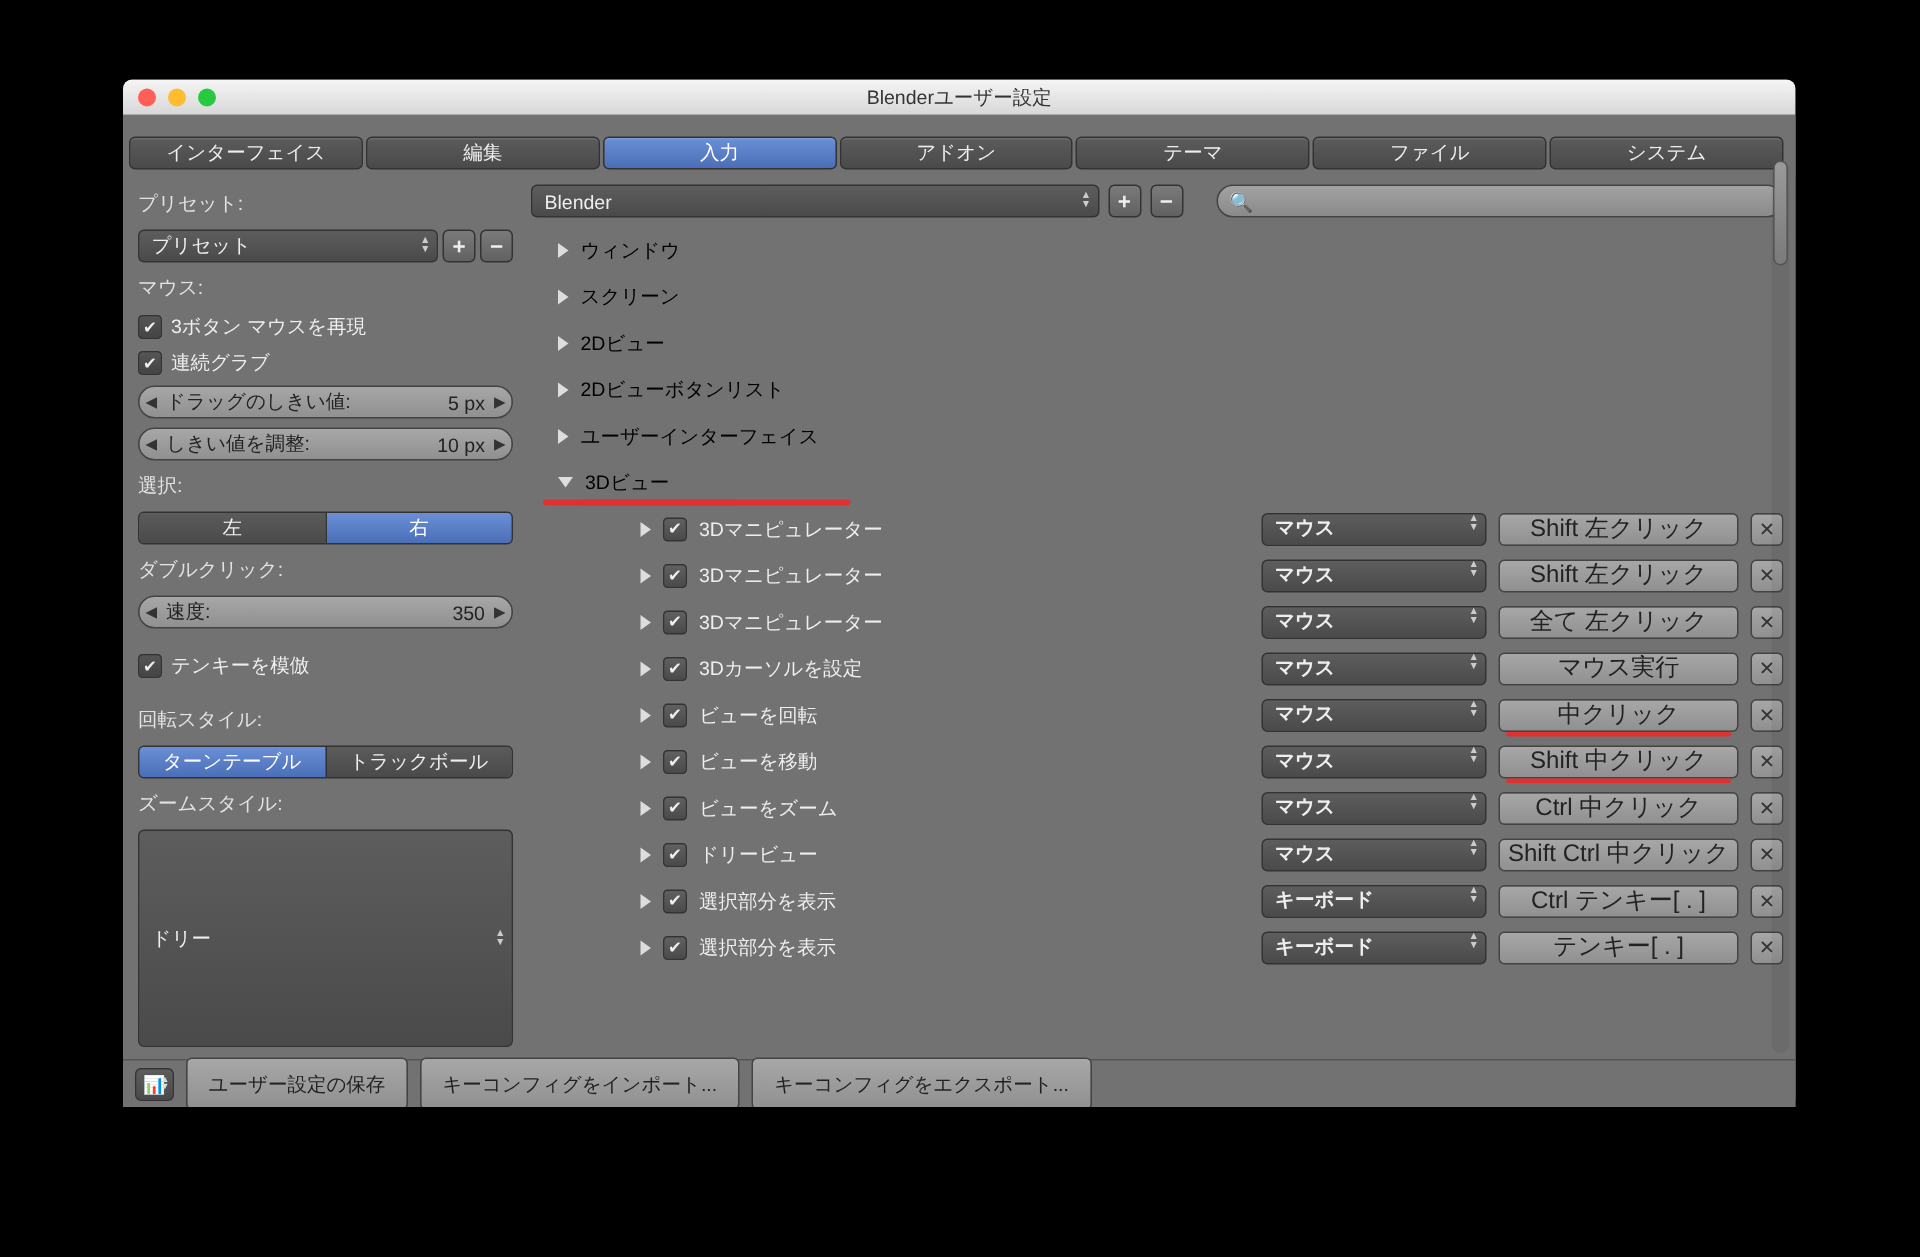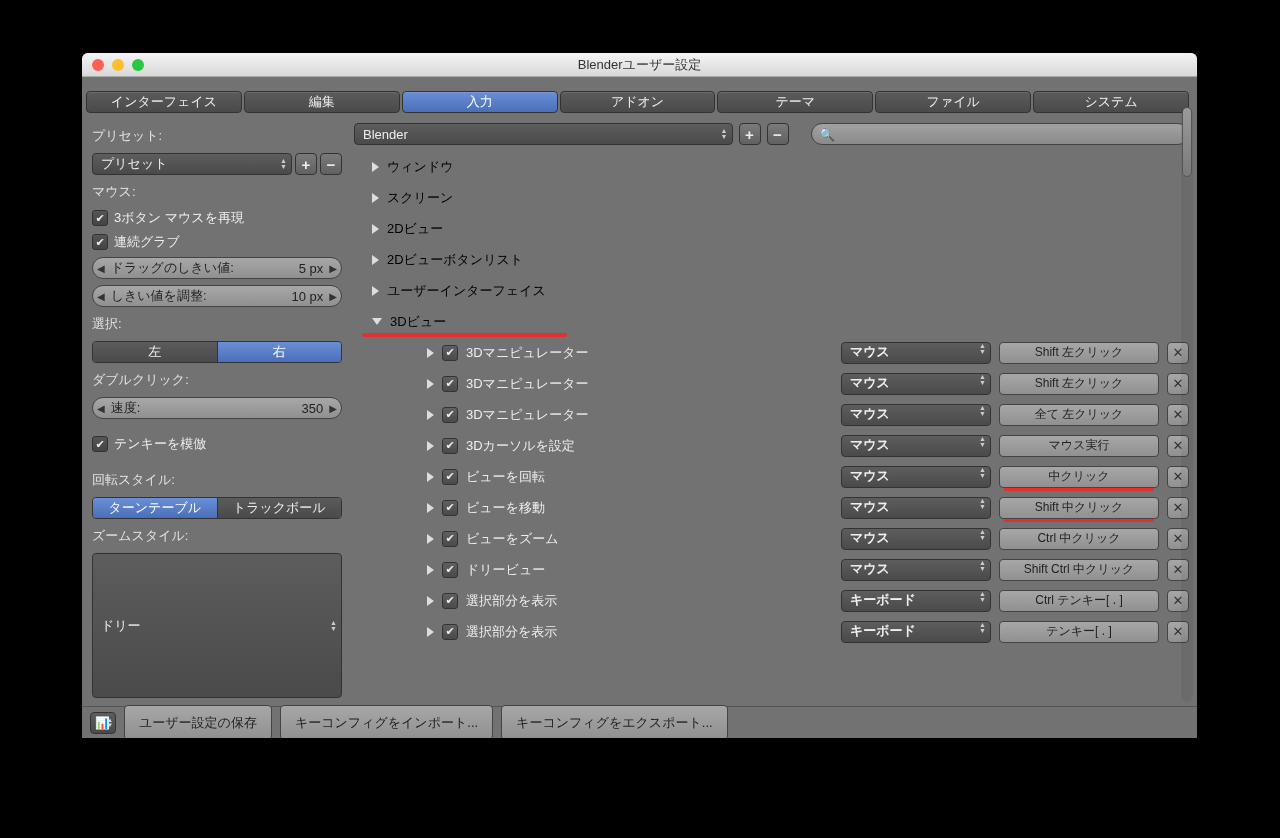--- a/index.html
+++ b/index.html
@@ -209,21 +209,21 @@
     border-radius:4px; border:1px solid #333;
     display:flex; align-items:flex-start; padding:0 8px;
     color:#eee; position:relative;font-weight:bold;
   }
   .kbrow .typesel .arrows { position:absolute; right:4px; font-size:7px; line-height:6px; display:flex; flex-direction:column; color:#ccc;}
   .kbrow .keybtn {
     width:160px; height:22px;
     background:linear-gradient(#a7a7a7,#909090);
     border-radius:4px; border:1px solid #444;
     display:flex; align-items:center; justify-content:center;
-    color:#222; font-size:12px;
+    color:#222; font-size:16px;
   }
   .kbrow .xbtn {
     width:22px;height:22px;
     background:linear-gradient(#a7a7a7,#909090);
     border-radius:4px; border:1px solid #444;
     display:flex;align-items:center;justify-content:center;
     color:#333;
   }
   .footer {
     height: 32px;

